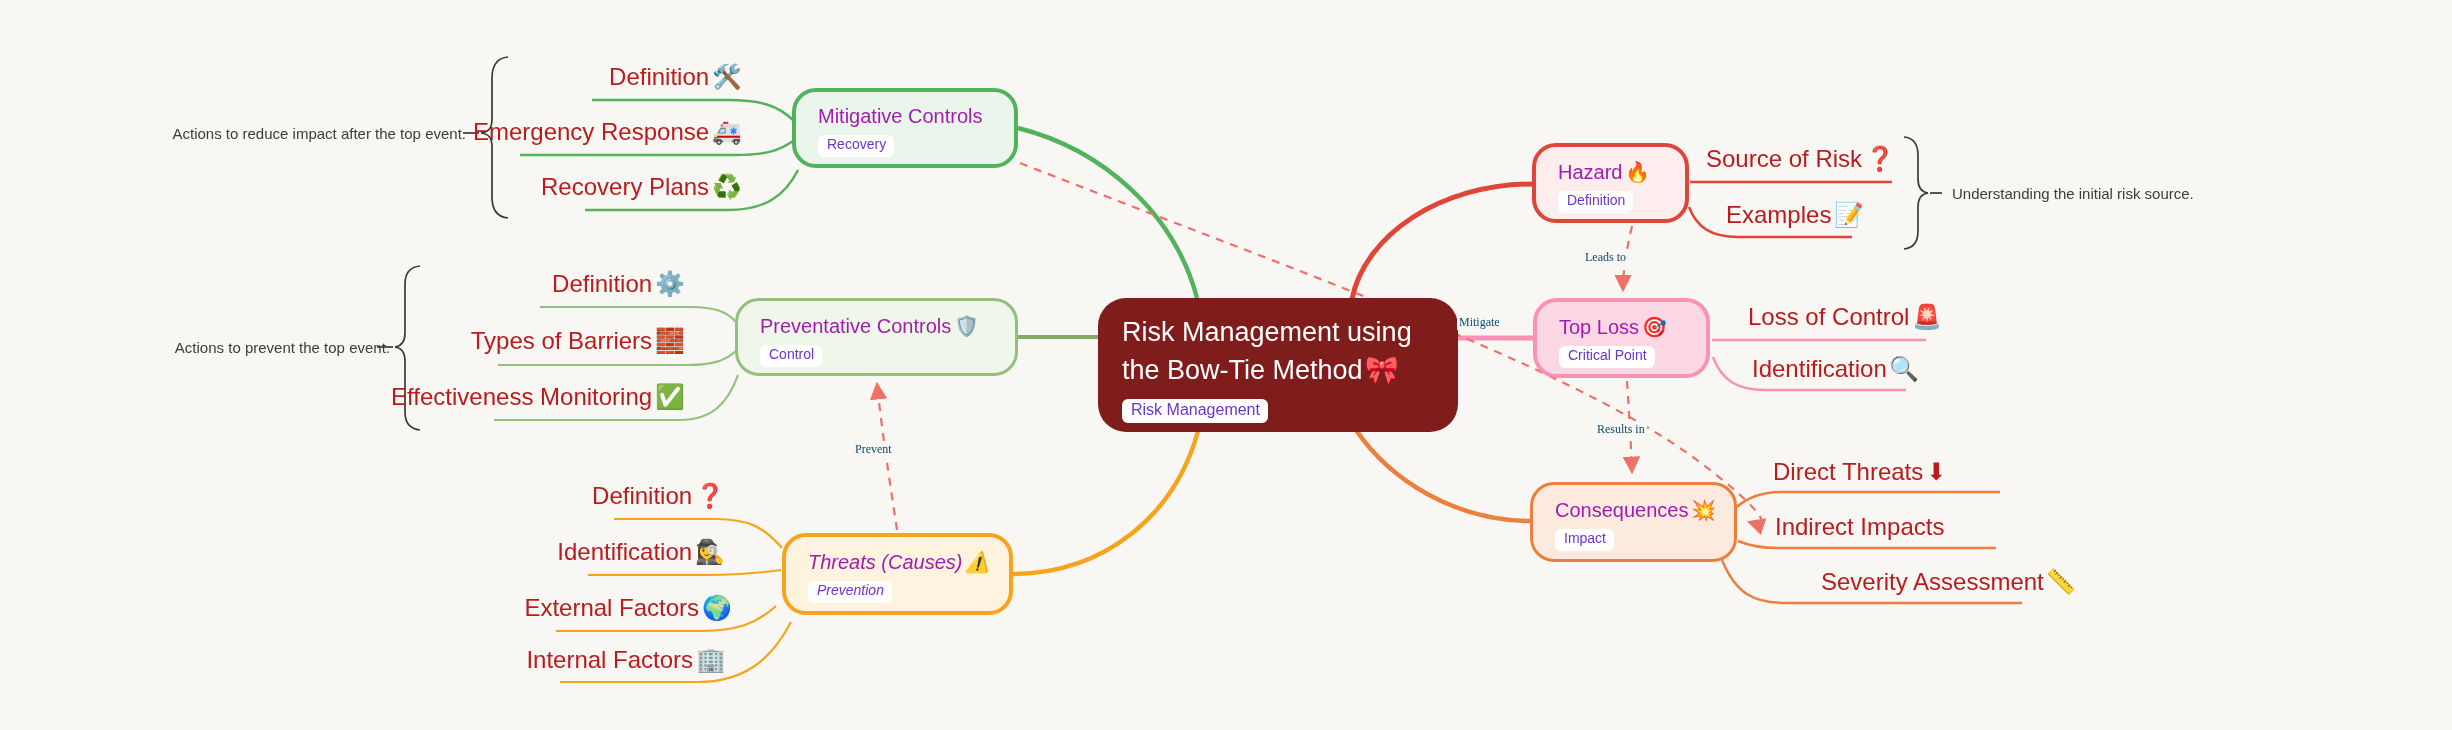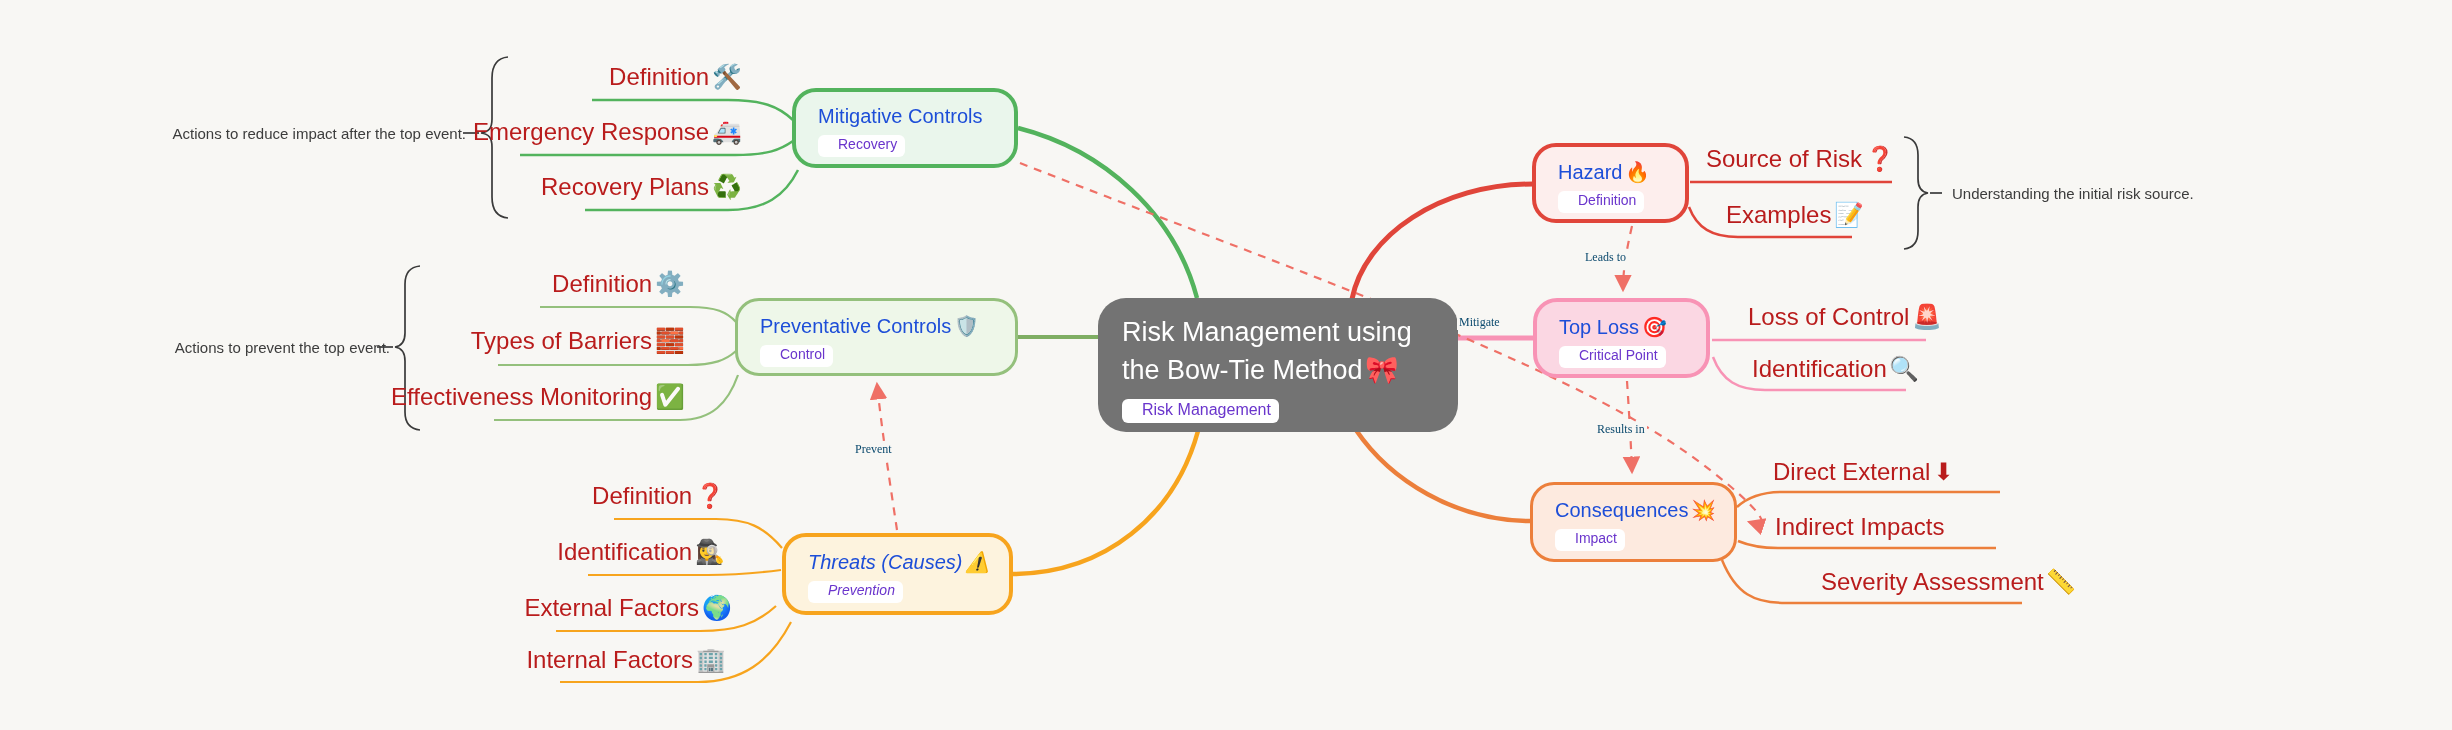--- a/index.html
+++ b/index.html
@@ -1,25 +1,25 @@
 <!DOCTYPE html>
 <html><head>
 <meta charset="utf-8">
 <style>
   html,body{margin:0;padding:0;}
   body{font-family:"Liberation Sans", sans-serif;}
   #canvas{position:relative;width:2452px;height:730px;background:#f8f7f4;overflow:hidden;}
   #wires{position:absolute;left:0;top:0;width:2452px;height:730px;}
 
   .node{position:absolute;box-sizing:border-box;border-radius:24px;padding:13px 22px 10px 22px;}
-  .node .ntitle{font-size:20px;color:#1d4ed8;white-space:nowrap;}
+  .node .ntitle{font-size:20px;color:#a21caf;white-space:nowrap;}
   .badge{display:inline-block;margin-top:7px;background:#ffffff;color:#6a35cc;
-         font-size:14px;padding:1px 8px 3px 20px;border-radius:6px;line-height:1.25;}
+         font-size:14px;padding:1px 8px 3px 9px;border-radius:6px;line-height:1.25;}
 
-  .root{background:#737373;border-radius:28px;padding:16px 24px;}
+  .root{background:#7f1d1d;border-radius:28px;padding:16px 24px;}
   .root .rtitle{font-size:27px;line-height:1.4;color:#ffffff;}
   .root .badge{font-size:16px;margin-top:9px;}
 
   .leaf{position:absolute;font-size:24px;color:#b91c1c;white-space:nowrap;}
   .leaf.right{text-align:right;}
   .leaf.left{text-align:right;}
   .emoji{margin-left:3px;}
 
   .annotation{position:absolute;font-size:15px;color:#3c3c3c;white-space:nowrap;}
   .edge-label{position:absolute;font-size:12px;color:#0c4a6e;white-space:nowrap;
@@ -141,21 +141,21 @@
   <div class="leaf left" style="left:380px;top:538px;width:345px;"><span>Identification</span><span class="emoji">🕵️‍♀️</span></div>
   <div class="leaf left" style="left:380px;top:594px;width:352px;"><span>External Factors</span><span class="emoji">🌍</span></div>
   <div class="leaf left" style="left:380px;top:646px;width:346px;"><span>Internal Factors</span><span class="emoji">🏢</span></div>
 
   <div class="leaf right" style="left:1706px;top:145px;"><span>Source of Risk</span><span class="emoji">❓</span></div>
   <div class="leaf right" style="left:1726px;top:201px;"><span>Examples</span><span class="emoji">📝</span></div>
 
   <div class="leaf right" style="left:1748px;top:303px;"><span>Loss of Control</span><span class="emoji">🚨</span></div>
   <div class="leaf right" style="left:1752px;top:355px;"><span>Identification</span><span class="emoji">🔍</span></div>
 
-  <div class="leaf right" style="left:1773px;top:458px;"><span>Direct External</span><span class="emoji">⬇</span></div>
+  <div class="leaf right" style="left:1773px;top:458px;"><span>Direct Threats</span><span class="emoji">⬇</span></div>
   <div class="leaf right" style="left:1775px;top:513px;"><span>Indirect Impacts</span><span class="emoji"></span></div>
   <div class="leaf right" style="left:1773px;top:568px;margin-left:48px;"><span>Severity Assessment</span><span class="emoji">📏</span></div>
 
   <div class="annotation" style="left:106px;top:125px;width:360px;text-align:right;">Actions to reduce impact after the top event.</div>
   <div class="annotation" style="left:110px;top:339px;width:280px;text-align:right;">Actions to prevent the top event.</div>
   <div class="annotation" style="left:1952px;top:185px;">Understanding the initial risk source.</div>
 
   <div class="edge-label" style="left:1583px;top:250px;">Leads to</div>
   <div class="edge-label" style="left:1457px;top:315px;">Mitigate</div>
   <div class="edge-label" style="left:1595px;top:422px;">Results in</div>

